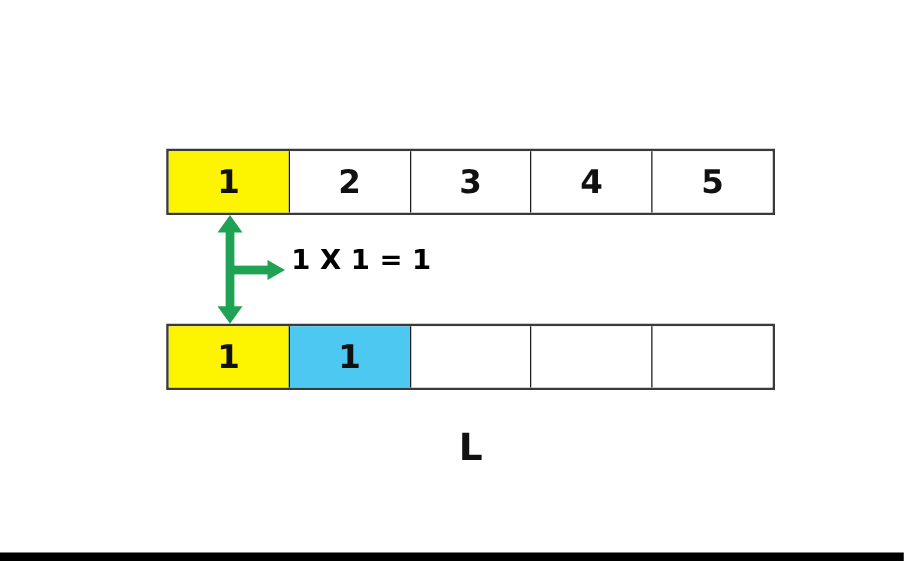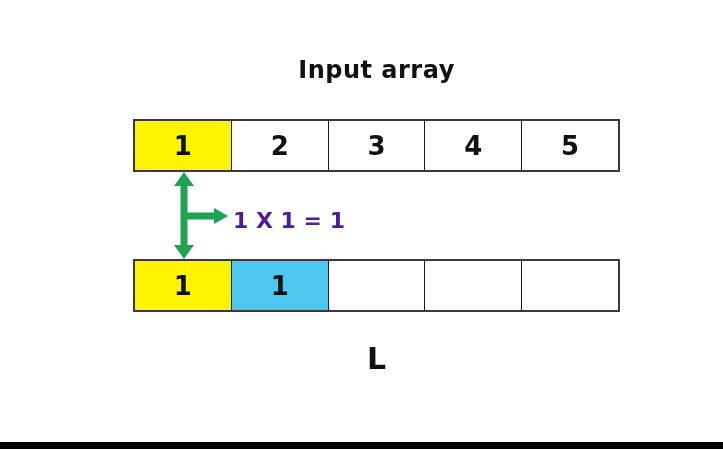--- a/index.html
+++ b/index.html
@@ -44,24 +44,24 @@
     border-left: 1.5px solid #1a1a1a;
   }
   .cell:first-child { border-left: none; }
   .connector-svg {
     position: absolute;
     left: 156px; top: 169px;
     width: 80px; height: 93px;
   }
   .operation-text {
     position: absolute;
-    left: 233px; top: 208px;
+    left: 233px; top: 196px;
     font-size: 22px;
     font-weight: 600;
-    color: #4c1d95;
+    color: #000000;
     white-space: pre;
   }
   .output-label {
     position: absolute;
     left: 133px; top: 341px; width: 487px;
     text-align: center;
     font-size: 30px;
     font-weight: 600;
     color: #111111;
   }
@@ -70,21 +70,20 @@
     left: 0; top: 442px;
     width: 723px; height: 7px;
     background: #000000;
   }
 </style>
 </head>
 <body>
 
 <div class="canvas">
 
-  <div class="diagram-title">Input array</div>
 
   <div class="array-row top">
     <div class="cell" style="background: rgb(253, 245, 0);">1</div>
     <div class="cell" style="background: rgb(255, 255, 255);">2</div>
     <div class="cell" style="background: rgb(255, 255, 255);">3</div>
     <div class="cell" style="background: rgb(255, 255, 255);">4</div>
     <div class="cell" style="background: rgb(255, 255, 255);">5</div>
   </div>
 
   <svg class="connector-svg" viewBox="0 0 80 93" xmlns="http://www.w3.org/2000/svg">

